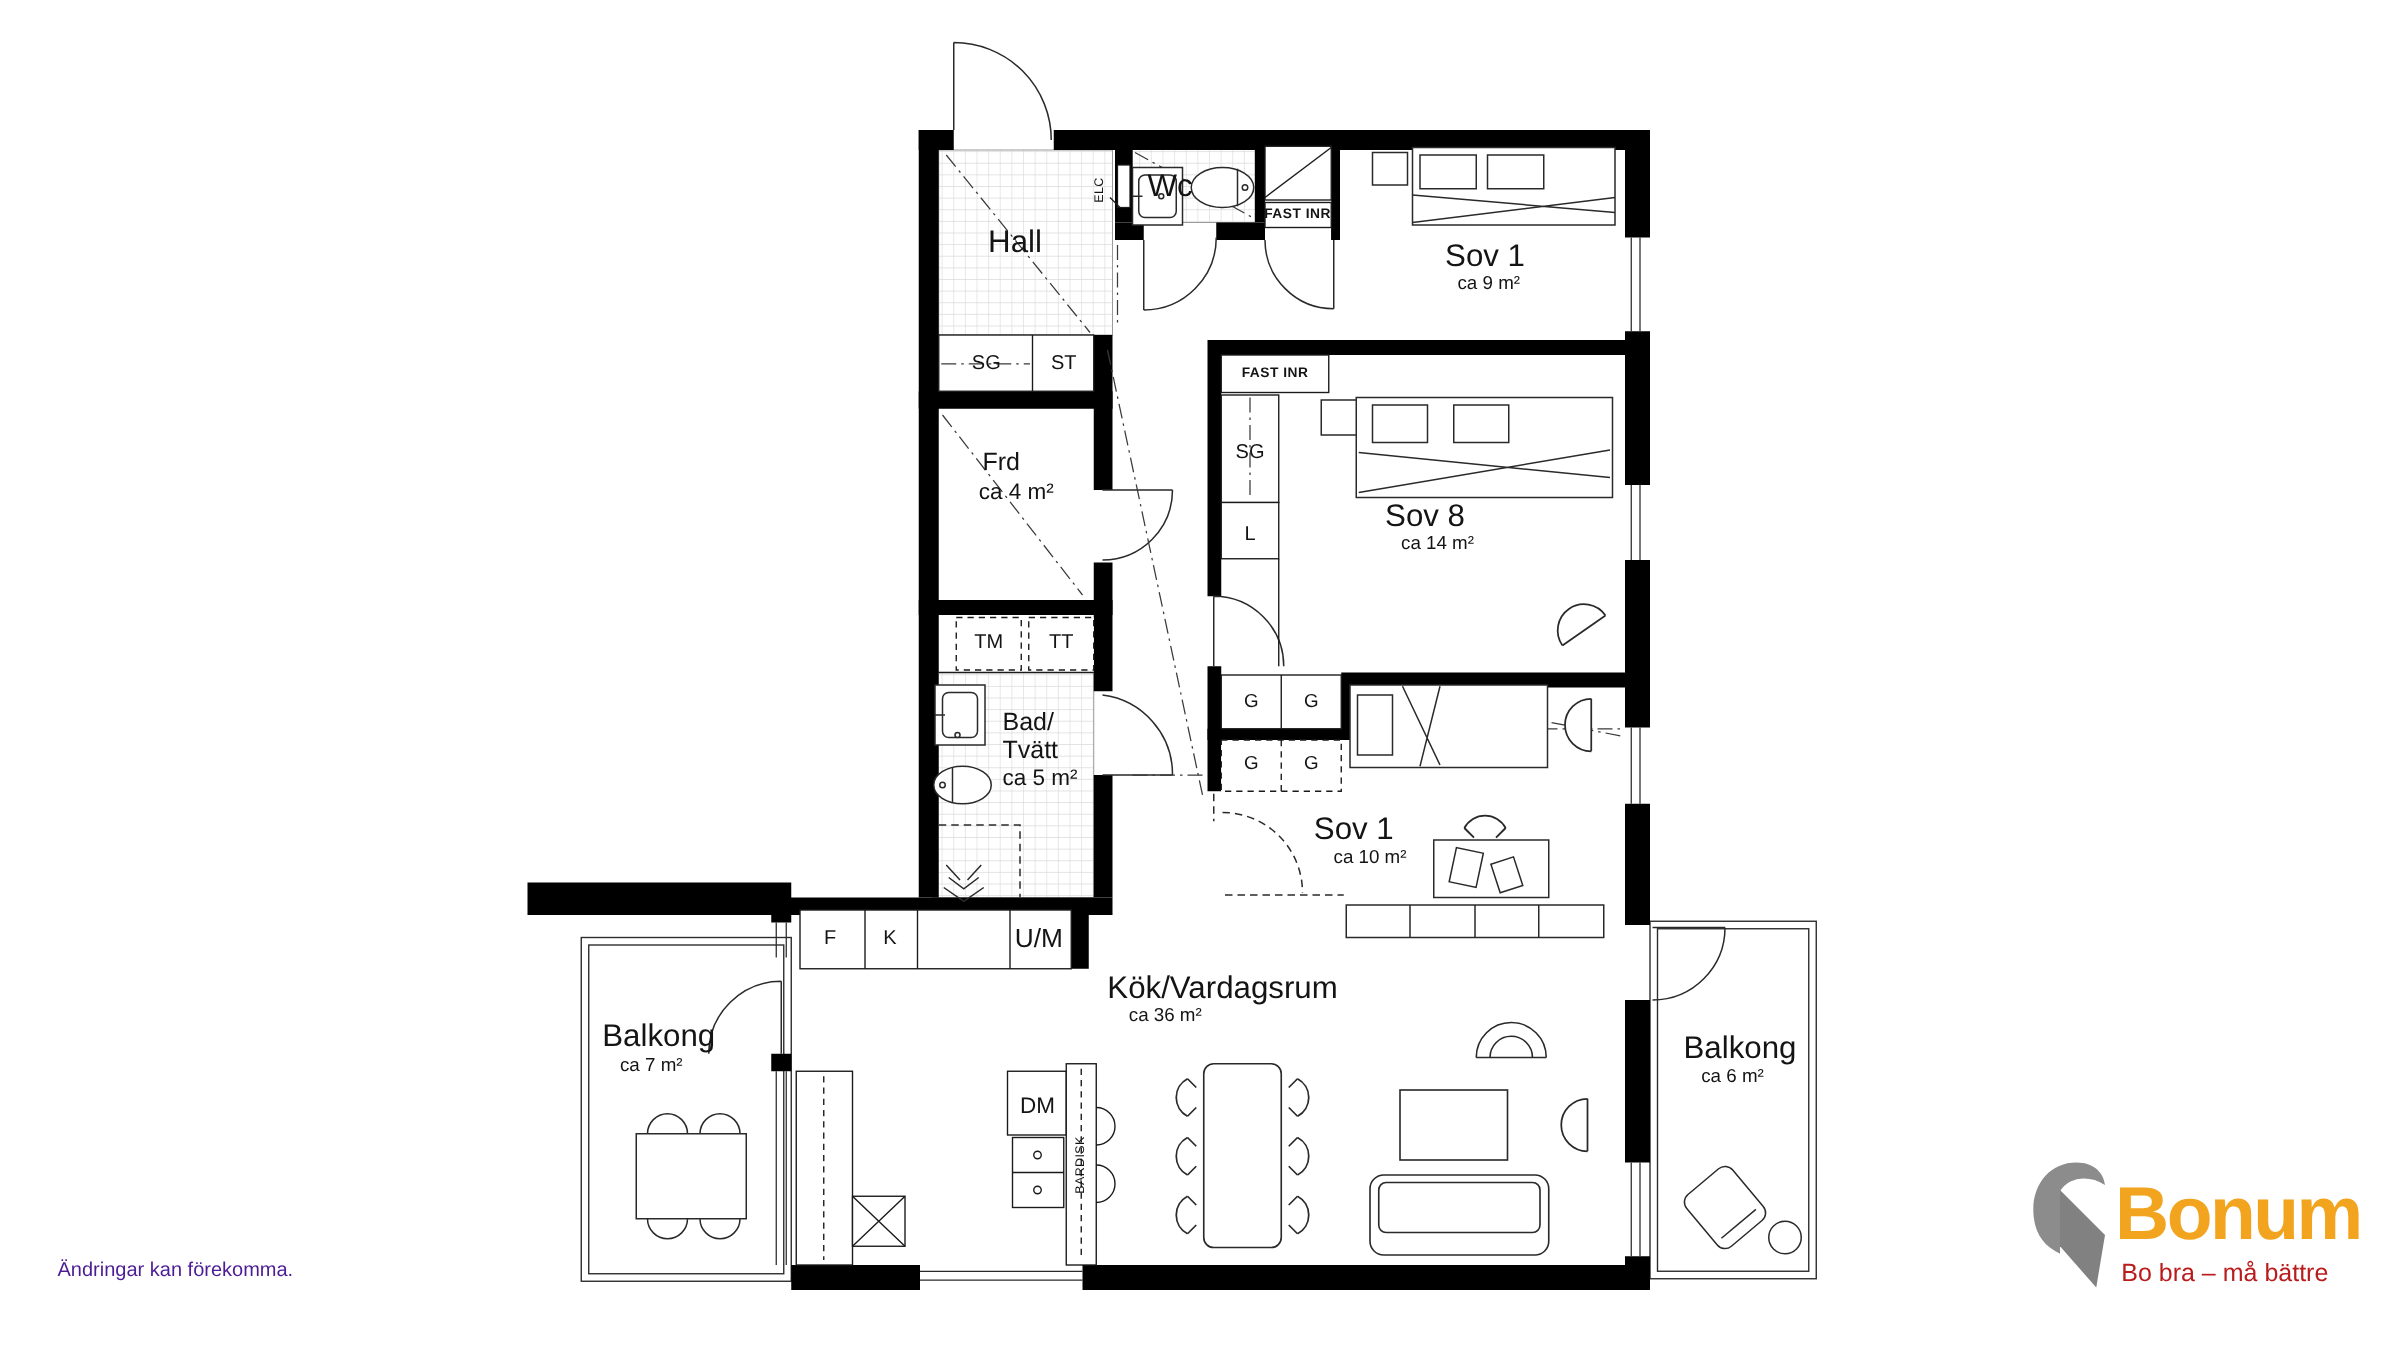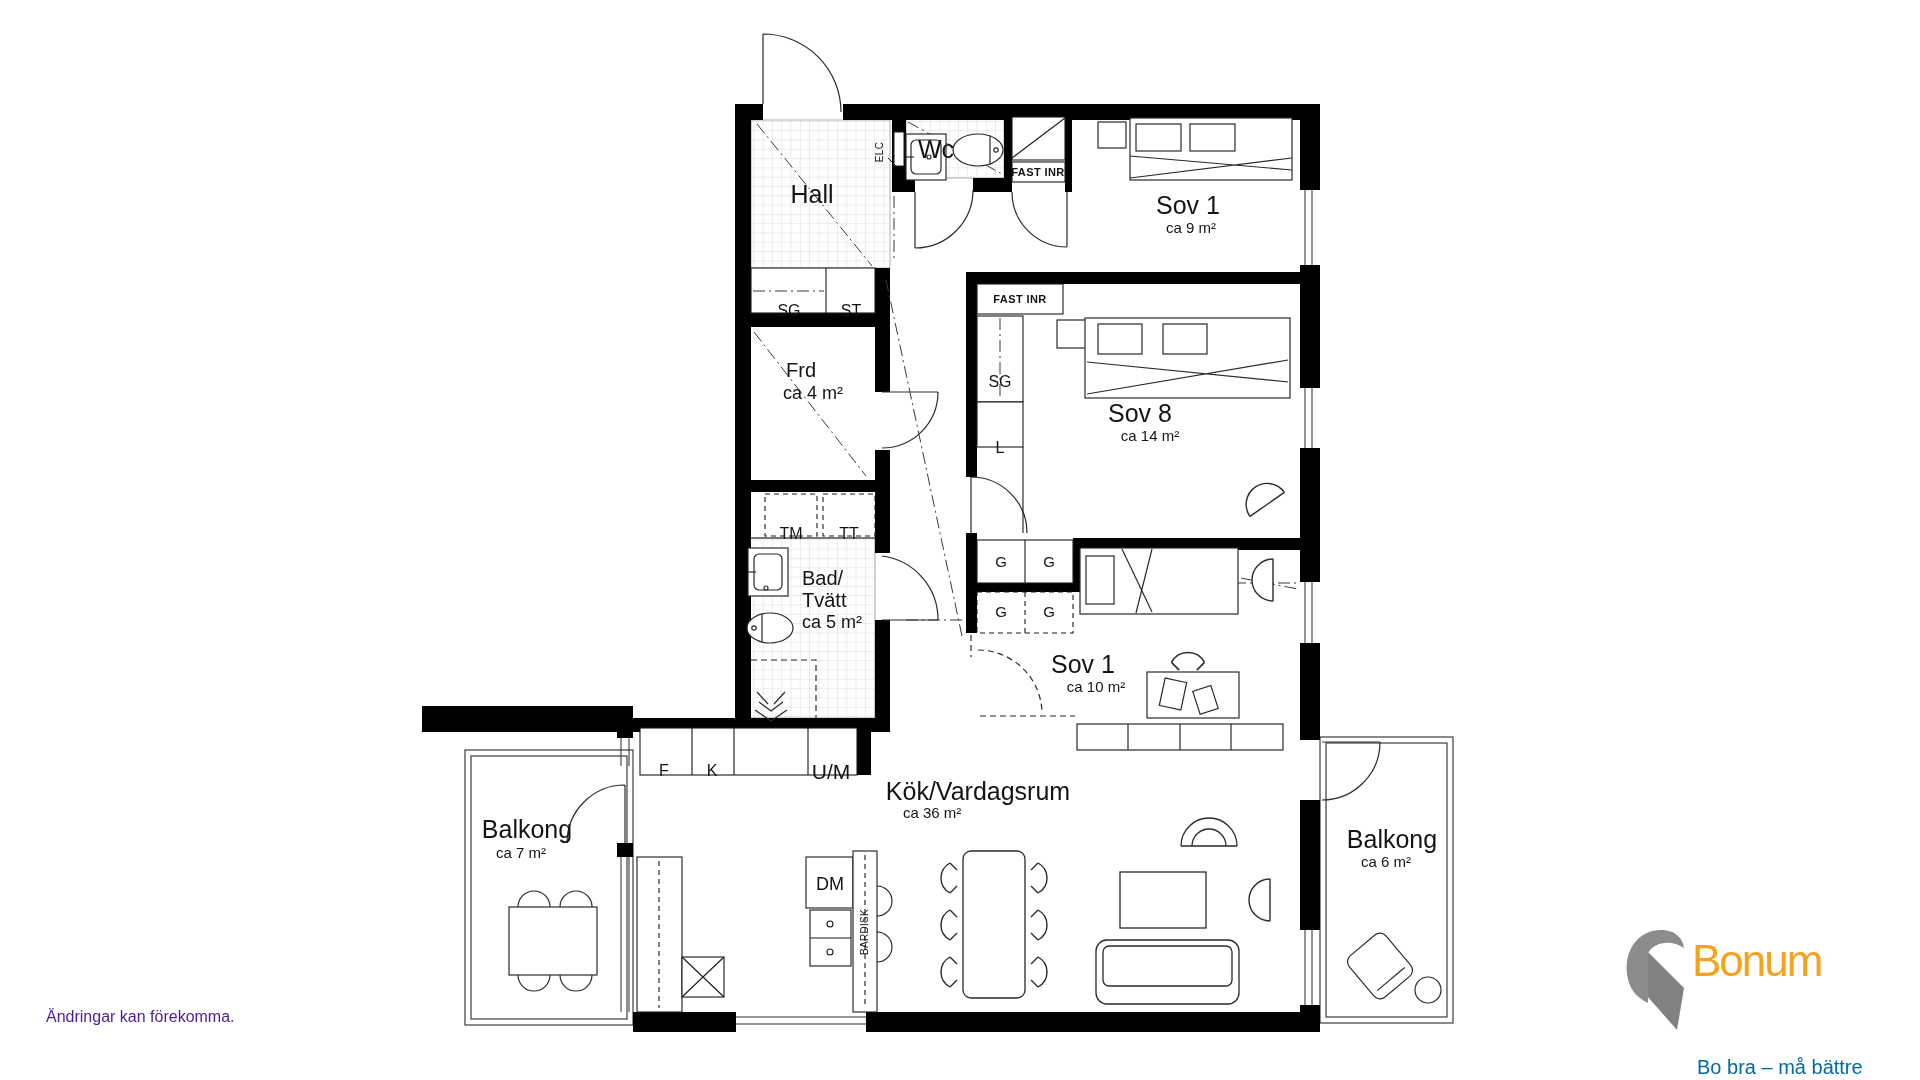--- a/index.html
+++ b/index.html
@@ -4,28 +4,28 @@
 <style>
   html,body{margin:0;padding:0;background:#fff;}
   .stage{position:relative;width:1920px;height:1080px;background:#fff;overflow:hidden;
          font-family:"Liberation Sans", sans-serif;color:#111;}
   svg{position:absolute;left:0;top:0;}
   .lbl{position:absolute;transform:translate(-50%,-50%);white-space:nowrap;color:#141414;
        font-size:25px;line-height:1;}
   .lbl.left{transform:translate(0,-50%);}
   .lbl.rot{transform:translate(-50%,-50%) rotate(-90deg);}
   .area{font-size:15px;}
-  .closet{font-size:16px;margin-top:20px;}
+  .closet{font-size:16px;}
   .tiny{font-size:11px;font-weight:600;letter-spacing:.4px;}
   .g{font-size:15px;}
   .vsmall{font-size:10px;letter-spacing:.3px;}
   .disclaimer{position:absolute;left:46px;top:1008px;font-size:16px;color:#4c1d95;}
-  .brand{position:absolute;left:1692px;top:936px;font-size:44px;font-weight:normal;
+  .brand{position:absolute;left:1692px;top:936px;font-size:60px;font-weight:bold;
          letter-spacing:-2px;}
-  .tagline{position:absolute;left:1697px;top:1056px;font-size:20px;color:#0369a1;text-align:center;}
+  .tagline{position:absolute;left:1697px;top:1008px;font-size:20px;color:#b91c1c;text-align:center;}
 </style>
 </head>
 <body>
 
 <div class="stage">
 
 <svg width="1920" height="1080" viewBox="0 0 1920 1080">
   <defs>
     <pattern id="tiles" width="9.3" height="9.3" patternUnits="userSpaceOnUse">
       <path d="M 9.3 0 L 0 0 0 9.3" fill="none" stroke="#dadada" stroke-width="1"></path>

